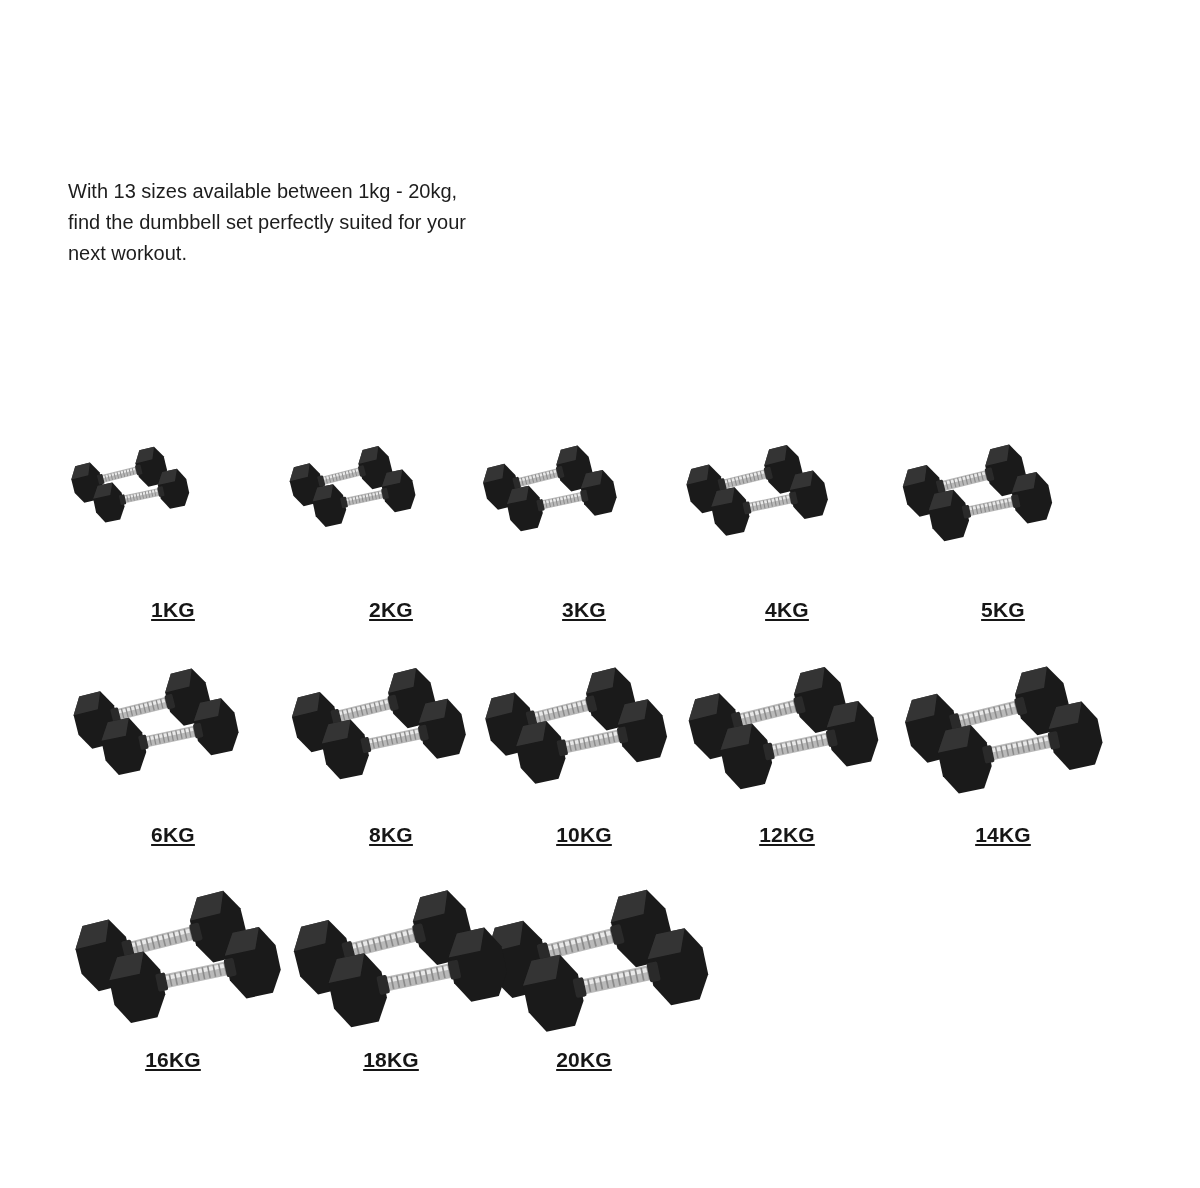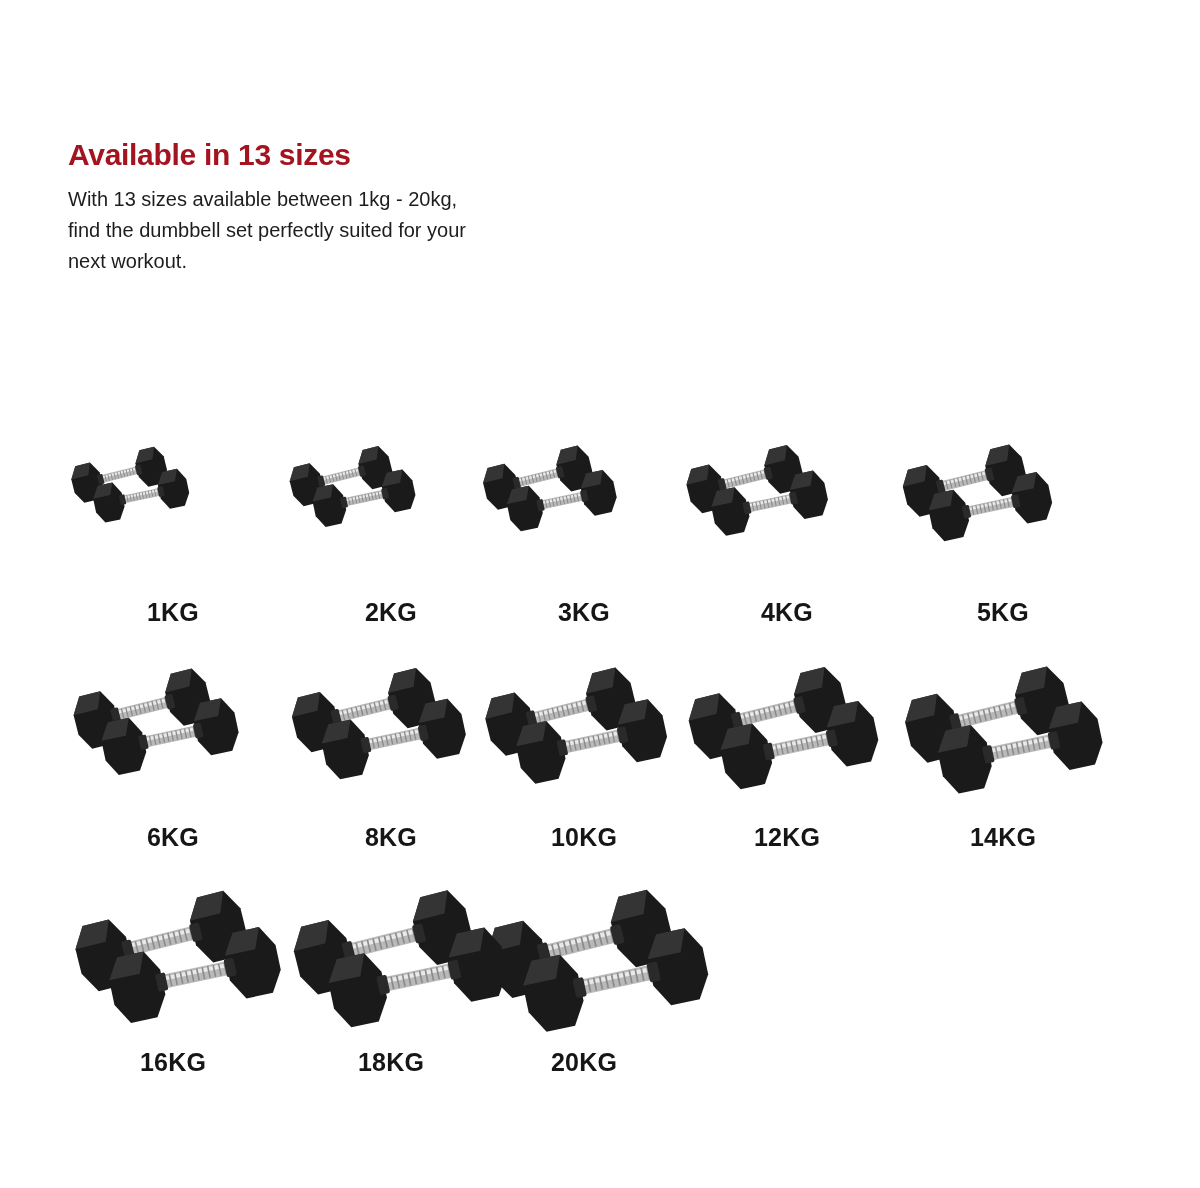--- a/index.html
+++ b/index.html
@@ -28,21 +28,21 @@
     left: 68px;
     top: 118px;
     font-size: 30px;
     font-weight: bold;
     letter-spacing: -0.3px;
     color: #a41420;
   }
   .subtext {
     position: absolute;
     left: 68px;
-    top: 164px;
+    top: 156px;
     width: 420px;
     font-size: 20px;
     line-height: 31px;
     color: #1d1d1d;
     white-space: pre-line;
   }
 
   
   .grid {
     position: absolute;
@@ -62,45 +62,45 @@
   .art {
     position: relative;
     width: 222px;
     height: 140px;
   }
   .caption {
     position: absolute;
     top: 150px;
     width: 222px;
     text-align: center;
-    font-size: 25px;
+    font-size: 21px;
     font-weight: 600;
     color: #161616;
     letter-spacing: 0.2px;
+    text-decoration: underline;
   }
 
   
   .db {
     position: absolute;
   }
   .db svg { display: block; }
 
   
   .c0 { left: 62px; }
   .c1 { left: 280px; }
   .c2 { left: 473px; }
   .c3 { left: 676px; }
   .c4 { left: 892px; }
 </style>
 </head>
 <body>
 
 <div class="page">
 
-  <h1 class="headline">Available in 13 sizes</h1>
   <p class="subtext">With 13 sizes available between 1kg - 20kg, find the dumbbell set perfectly suited for your next workout.</p>
 
   <div class="grid">
 
     <div class="row">
       <div class="cell c0">
         <div class="art">
             <div class="db" style="transform: rotate(-14deg); left: 4px; top: 6px; z-index: 1;">
               <svg width="106.4" height="41.440000000000005" viewBox="0 0 190 74">
                 <g>

